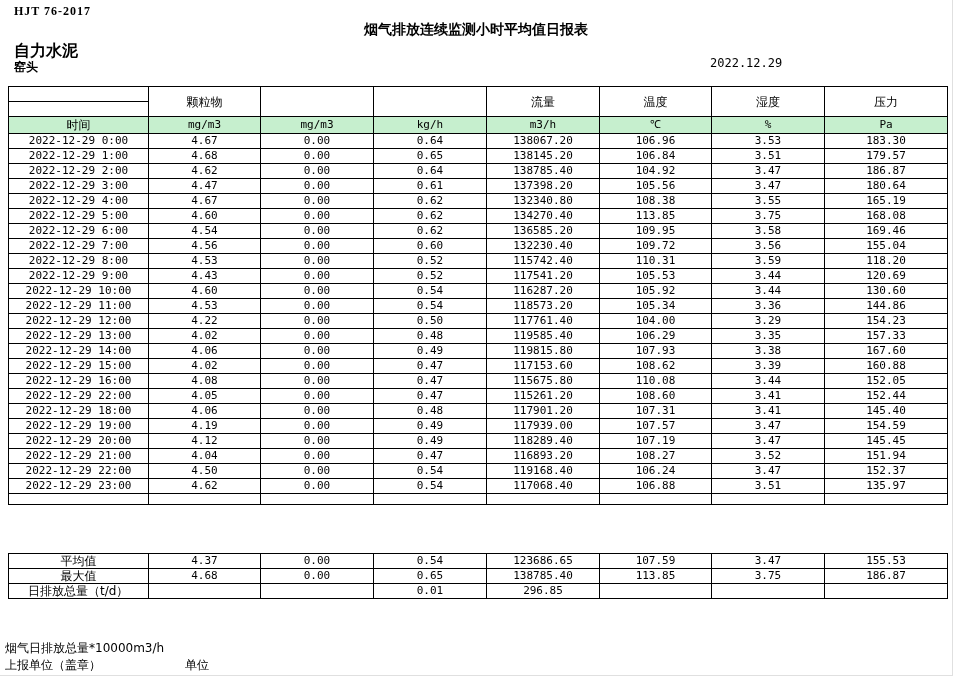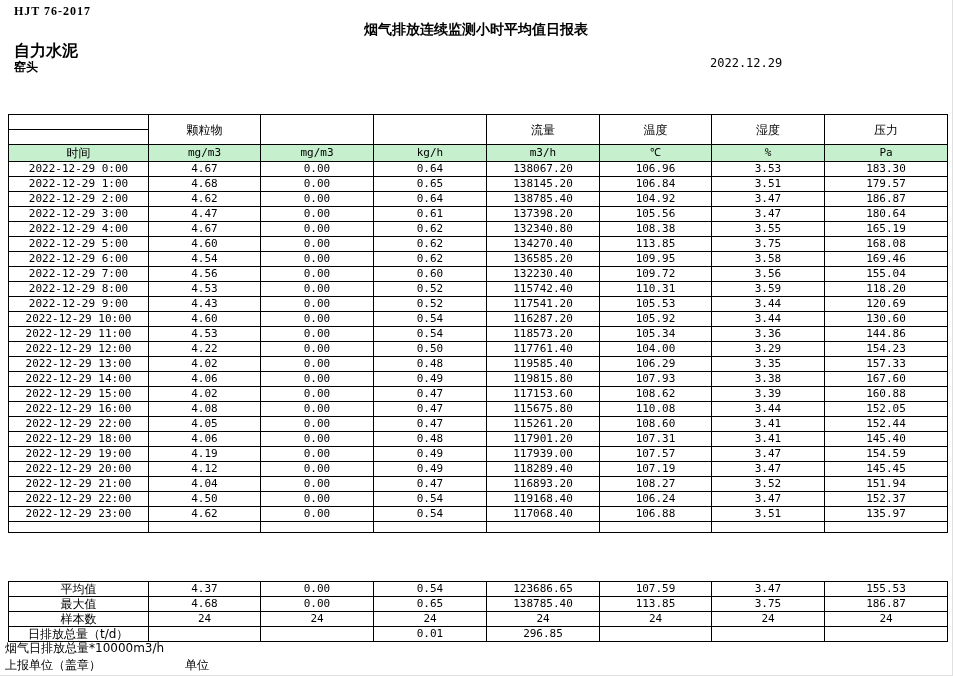--- a/index.html
+++ b/index.html
@@ -21,21 +21,21 @@
   .report-title {
     position:absolute; left:0; top:21px; width:100%;
     text-align:center; font-weight:bold; font-size:14px;
   }
   .company { position:absolute; left:14px; top:41px; font-weight:bold; font-size:16px; }
   .station { position:absolute; left:14px; top:59px; font-weight:bold; font-size:12px; }
   .report-date {
     position:absolute; left:710px; top:56px;
     font-family:"DejaVu Sans Mono", monospace; font-size:12px;
   }
-  table { border-collapse:collapse; table-layout:fixed;margin-top:28px; }
+  table { border-collapse:collapse; table-layout:fixed; }
   .main-table { position:absolute; top:86px; left:8px; width:939px; }
   .summary-table { position:absolute; top:553px; left:8px; width:939px; }
   td {
     border:1px solid #000;
     font-size:11px;
     text-align:center;
     vertical-align:middle;
     height:15px;
     line-height:14px;
     padding:0;
@@ -383,30 +383,20 @@
         <td class="cn">最大值</td>
         <td>4.68</td>
         <td>0.00</td>
         <td>0.65</td>
         <td>138785.40</td>
         <td>113.85</td>
         <td>3.75</td>
         <td>186.87</td>
       </tr>
       <tr>
-        <td class="cn">样本数</td>
-        <td>24</td>
-        <td>24</td>
-        <td>24</td>
-        <td>24</td>
-        <td>24</td>
-        <td>24</td>
-        <td>24</td>
-      </tr>
-      <tr>
         <td class="cn">日排放总量（t/d）</td>
         <td></td>
         <td></td>
         <td>0.01</td>
         <td>296.85</td>
         <td></td>
         <td></td>
         <td></td>
       </tr>
     </tbody>

